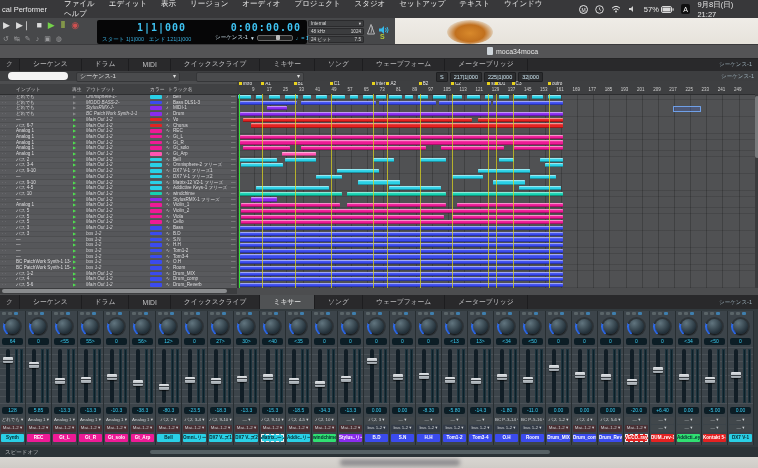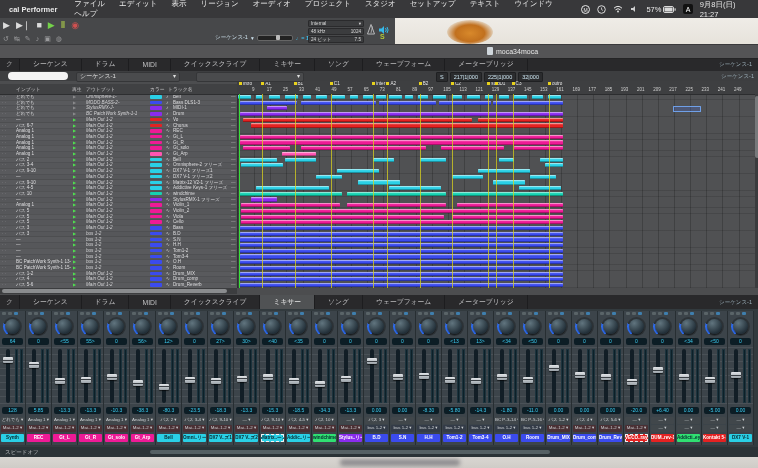--- a/index.html
+++ b/index.html
@@ -2,21 +2,21 @@
 <html><head>
 <meta charset="utf-8">
 <style>
   html,body{margin:0;padding:0;background:#222;}
   #app{position:relative;width:758px;height:468px;overflow:hidden;
        font-family:"Liberation Sans",sans-serif;color:#ddd;
        background:#4c4d4f;-webkit-font-smoothing:antialiased;}
   
   #menubar{position:absolute;left:0;top:0;width:758px;height:18px;background:#38383a;
            display:flex;align-items:center;font-size:7.5px;color:#e9e9e9;z-index:50;}
-  #menubar .app{font-weight:bold;margin:0 10px 0 9px;white-space:nowrap;}
+  #menubar .app{font-weight:normal;margin:0 10px 0 2px;white-space:nowrap;}
   .menu-item{margin:0 7px;white-space:nowrap;cursor:default;}
   #menu-status{margin-left:auto;display:flex;align-items:center;gap:7px;padding-right:6px;}
   #menu-status svg{display:block;}
   .ims{display:flex;align-items:center;gap:2px;}
   .inputsrc{width:10px;height:10px;background:#111;border-radius:2px;color:#fff;
             font-size:7px;display:flex;align-items:center;justify-content:center;}
   
   #transport{position:absolute;left:0;top:18px;width:395px;height:27px;background:#47484a;
              border-bottom:1px solid #2e2e30;z-index:40;}
   .tbtns{position:absolute;left:0;top:1px;height:13px;display:flex;align-items:center;gap:6px;padding-left:3px;font-size:9px;}
@@ -200,20 +200,28 @@
       <span class="tbtn rec">◉</span>
     </div>
     <div class="tools">
       <span>↺</span>
       <span>↹</span>
       <span>✎</span>
       <span>♪</span>
       <span>▣</span>
       <span>◍</span>
     </div>
+    <div id="lcd">
+      <span class="c1">1|1|000</span>
+      <span class="c2">0:00:00.00</span>
+      <span class="sub">
+        <span>スタート</span> <span>1|1|000</span>&nbsp;&nbsp;
+        <span>エンド</span> <span>121|1|000</span>
+      </span>
+    </div>
     <div id="seqsel">
       <span>シーケンス-1</span>
       <span>▾</span>
       <span class="slider">
           <i></i>
         </span>
       <span id="tempo">♩= 150.00</span>
     </div>
     <div id="ioclu">
       <div class="box">

